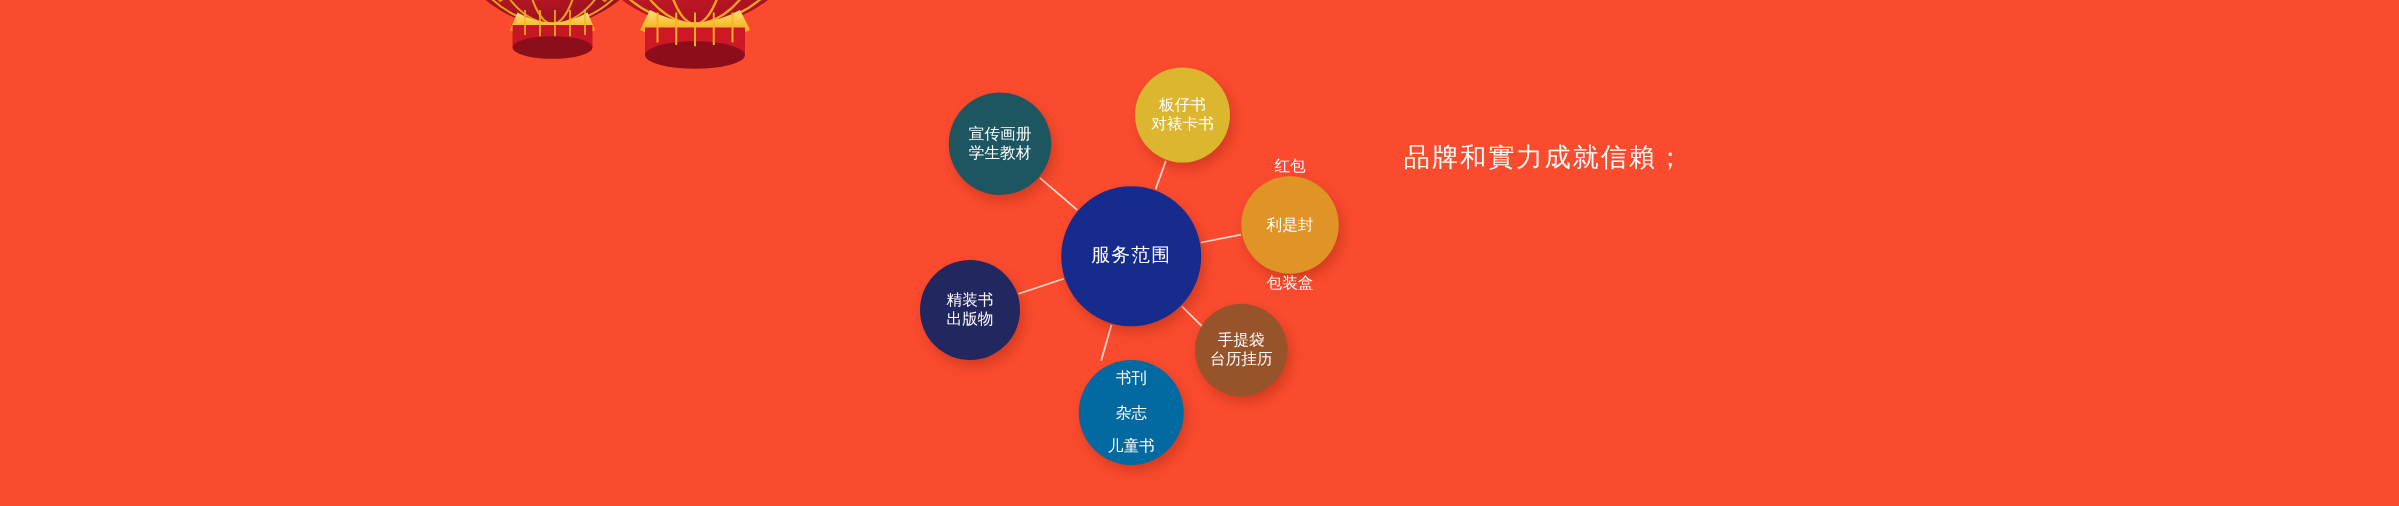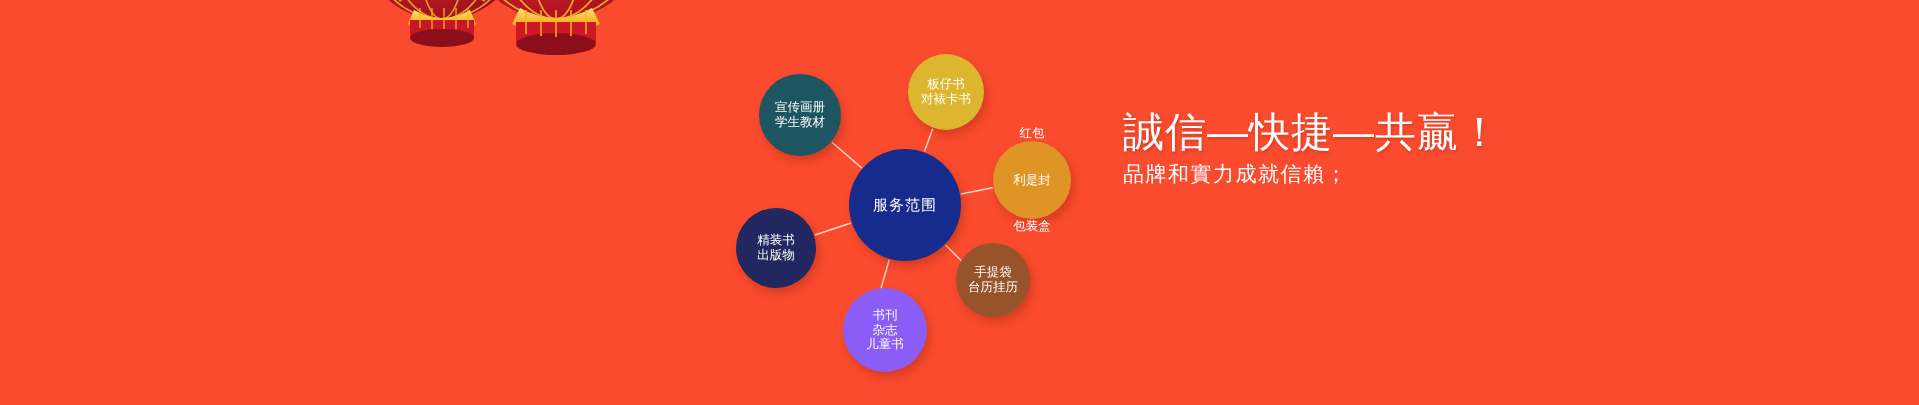--- a/index.html
+++ b/index.html
@@ -183,33 +183,32 @@
         </div>
         <div class="bubble leaf" style="left: 993px; top: 141px; width: 78px; height: 78px; background: rgb(224, 148, 38); gap: 32px;">
           <span class="ln">红包</span>
           <span class="ln">利是封</span>
           <span class="ln">包装盒</span>
         </div>
         <div class="bubble leaf" style="left: 956px; top: 243px; width: 74px; height: 74px; background: rgb(151, 84, 42);">
           <span class="ln">手提袋</span>
           <span class="ln">台历挂历</span>
         </div>
-        <div class="bubble leaf" style="left: 843px; top: 288px; width: 84px; height: 84px; background: #8b5cf6;">
+        <div class="bubble leaf" style="left: 863px; top: 288px; width: 84px; height: 84px; background: #0369a1; gap: 13px;">
           <span class="ln">书刊</span>
           <span class="ln">杂志</span>
           <span class="ln">儿童书</span>
         </div>
         <div class="bubble leaf" style="left: 736px; top: 208px; width: 80px; height: 80px; background: rgb(35, 39, 95);">
           <span class="ln">精装书</span>
           <span class="ln">出版物</span>
         </div>
         <div class="bubble center" style="left: 849px; top: 149px; width: 112px; height: 112px; background: rgb(23, 43, 140);">
           <span class="ln">服务范围</span>
         </div>
       </div>
   </div>
 
   <div class="copy">
-    <div class="headline">誠信—快捷—共贏！</div>
     <div class="subline second">品牌和實力成就信賴；</div>
   </div>
 
 </div>
 
 </body></html>

